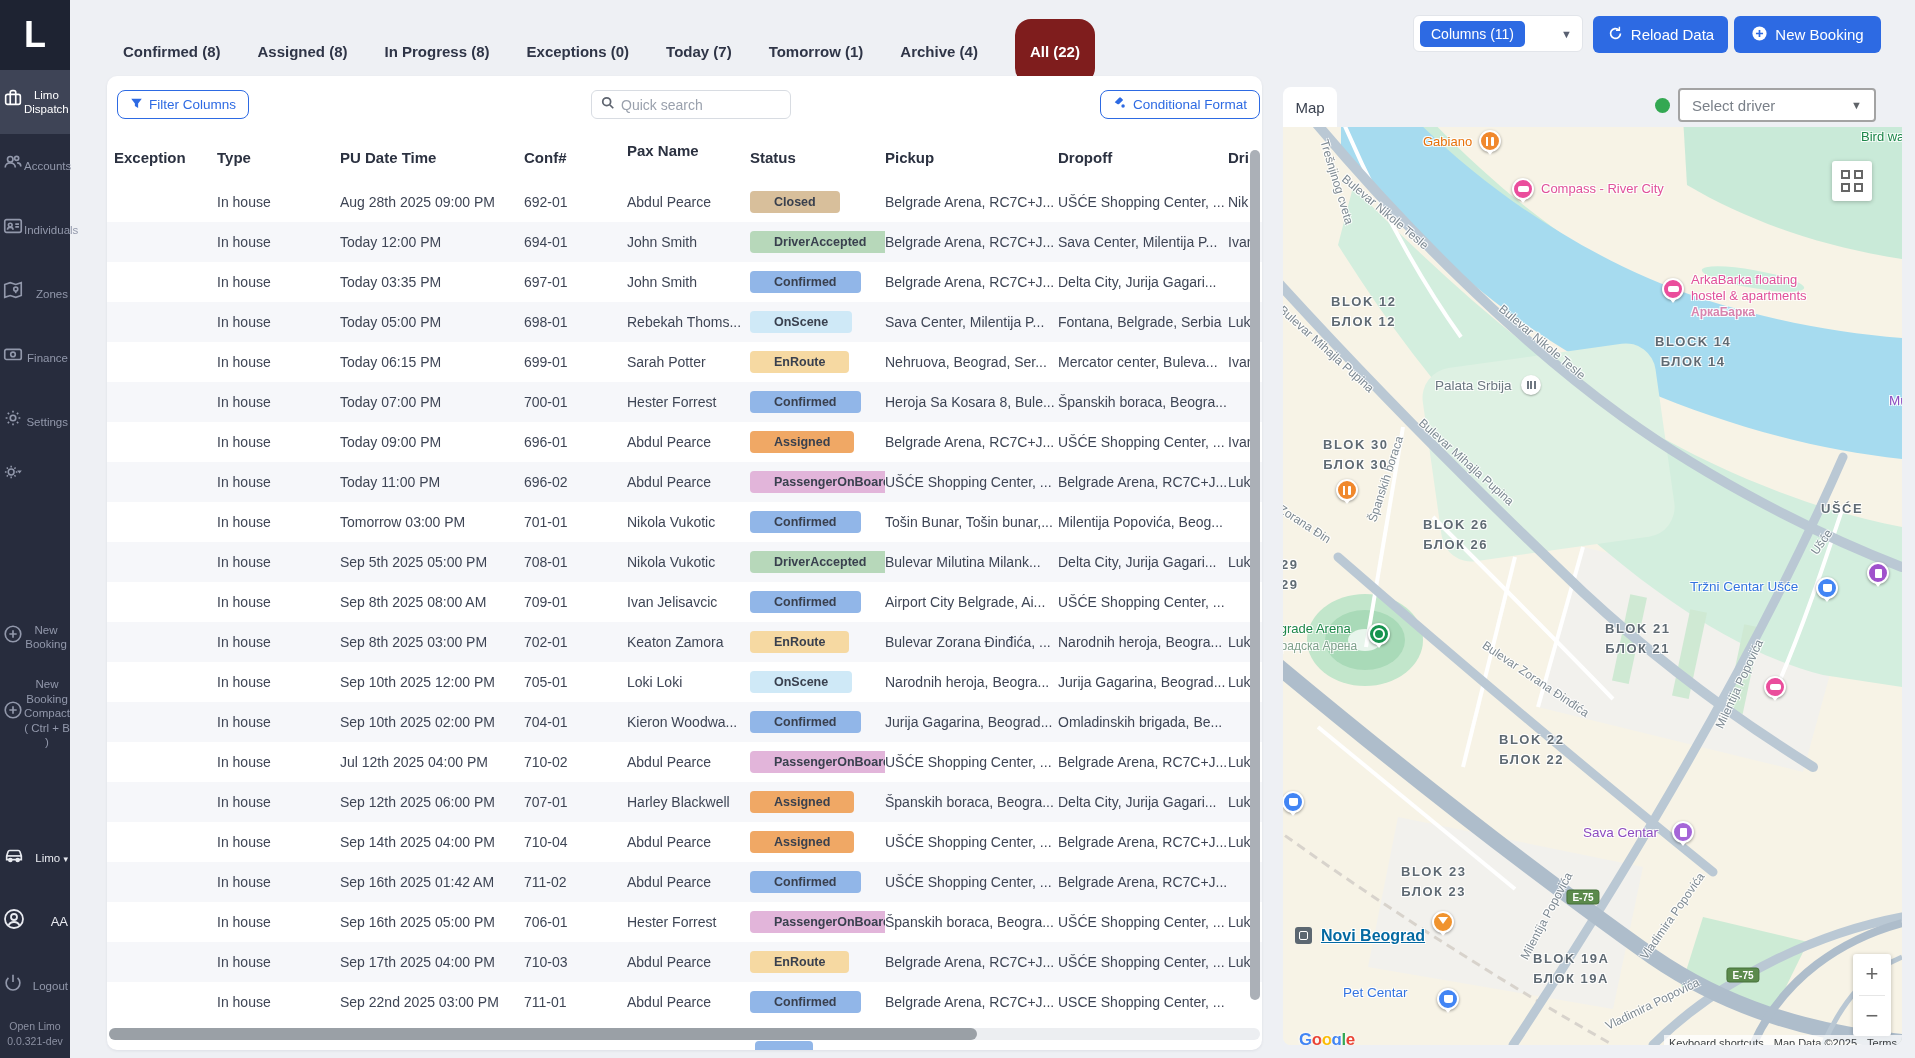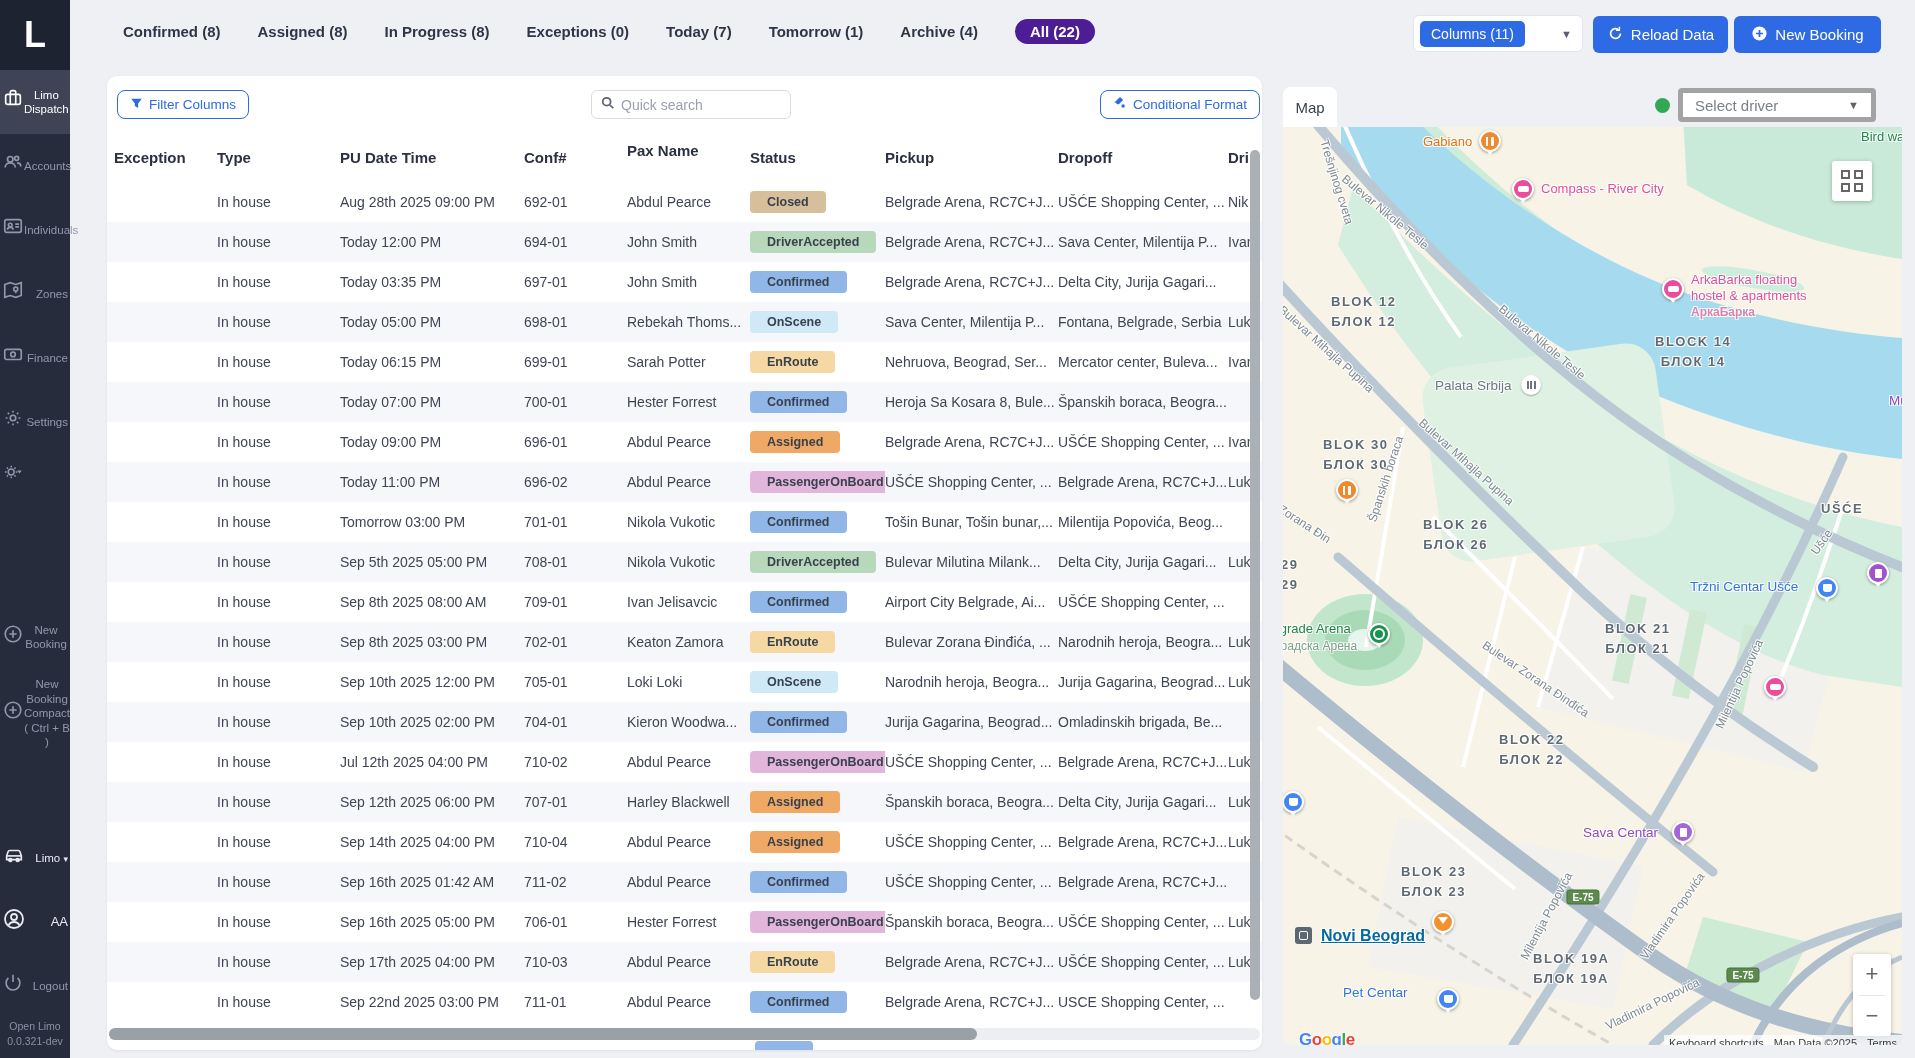--- a/index.html
+++ b/index.html
@@ -20,21 +20,21 @@
   .snav.small { min-height:36px; }
   .spacer1 { height:108px; }
   .spacer2 { flex:1; }
   .sver { color:#8b90a2; font-size:10.5px; text-align:center; line-height:1.5; padding-bottom:8px; }
   .snav.white { color:#e8eaf0; }
 
   
   .topbar { position:absolute; left:70px; top:0; right:0; height:68px; }
   .tabs { position:absolute; left:53px; top:19px; display:flex; align-items:center; gap:37px; }
   .tab { font-size:15px; font-weight:600; color:#2f3547; cursor:pointer; white-space:nowrap; }
-  .tab.active { background:#4c1d95; color:#fff; border-radius:16px; padding:4px 15px; }
+  .tab.active { background:#7f1d1d; color:#fff; border-radius:16px; padding:24px 15px; }
   .columns-ctl { position:absolute; left:1343px; top:15px; width:170px; height:37px; background:#fff;
     border:1px solid #e2e5ea; border-radius:6px; display:flex; align-items:center; padding:0 10px 0 6px; }
   .columns-pill { background:#2d6ae3; color:#fff; font-size:14px; border-radius:5px; padding:5px 11px; white-space:nowrap; }
   .columns-caret { margin-left:auto; color:#596071; font-size:11px; }
   .btn-blue { position:absolute; top:16px; height:37px; background:#2d6ae3; color:#fff; border:none;
     border-radius:6px; font-size:15px; font-family:inherit; display:flex; align-items:center;
     justify-content:center; gap:7px; cursor:pointer; }
   .btn-reload { left:1523px; width:135px; }
   .btn-newbooking { left:1664px; width:147px; }
 
@@ -55,37 +55,37 @@
   .thead, .trow { display:grid;
     grid-template-columns:103px 123px 184px 103px 123px 135px 173px 170px minmax(0,1fr);
     align-items:center; padding-left:7px; }
   .thead { height:50px; font-size:15px; font-weight:700; color:#2b3140; }
   .thead .hc { white-space:nowrap; }
   .thead .hc.pax { margin-top:-14px; }
   .trow { height:40px; font-size:14px; color:#3e4555; }
   .trow.alt { background:#f6f7fa; }
   .cell { white-space:nowrap; overflow:hidden; }
   .badge { display:inline-block; font-size:12.5px; font-weight:600; color:#39404e;
-    border-radius:4px; padding:4px 17px; }
+    border-radius:4px; padding:4px 24px; }
 
   .vscroll { position:absolute; right:2px; top:64px; width:10px; height:884px; }
   .vthumb { position:absolute; top:10px; width:10px; height:850px; background:#abb0b7; border-radius:5px; }
   .hscroll { position:absolute; left:2px; bottom:10px; width:1151px; height:12px; background:#eceef1; border-radius:6px; }
   .hthumb { position:absolute; left:0; top:0; width:868px; height:12px; background:#9aa0a6; border-radius:6px; }
   .partial-badge { position:absolute; left:648px; bottom:0; width:58px; height:9px;
     background:#91b6e8; border-radius:4px 4px 0 0; }
 
   
   .map-card { position:absolute; left:1283px; top:87px; width:509px; height:958px; }
   .map-tab { position:absolute; left:0; top:0; width:54px; height:40px; background:#fff;
     border-radius:8px 8px 0 0; display:flex; align-items:center; justify-content:center;
     font-size:15px; color:#3a414f; cursor:pointer; }
   .drv-dot { position:absolute; left:372px; top:11px; width:15px; height:15px; border-radius:50%; background:#33a852; }
   .drv-select { position:absolute; left:395px; top:1px; width:198px; height:34px; background:#fff;
-    border:5px solid #a3a3a3; border-radius:4px; display:flex; align-items:center; padding:0 12px;
+    border:2px solid #a3a3a3; border-radius:4px; display:flex; align-items:center; padding:0 12px;
     font-size:15px; color:#7a8089; cursor:pointer; }
   .drv-select .caret { margin-left:auto; color:#5f6368; font-size:11px; }
   .map-viewport { position:absolute; left:0; top:40px; width:619px; height:918px; overflow:hidden;
     border-radius:0 0 8px 8px; background:#f7f3e6; }
   .map-viewport svg.base { position:absolute; left:0; top:0; }
 
   .ml { position:absolute; font-size:12px; color:#7e8a93; white-space:nowrap;
     text-shadow:-1px -1px 0 rgba(255,255,255,.85), 1px -1px 0 rgba(255,255,255,.85),
       -1px 1px 0 rgba(255,255,255,.85), 1px 1px 0 rgba(255,255,255,.85); }
   .blok { font-size:13px; font-weight:700; color:#5f6a73; letter-spacing:1.5px; line-height:1.55; text-align:center; }

